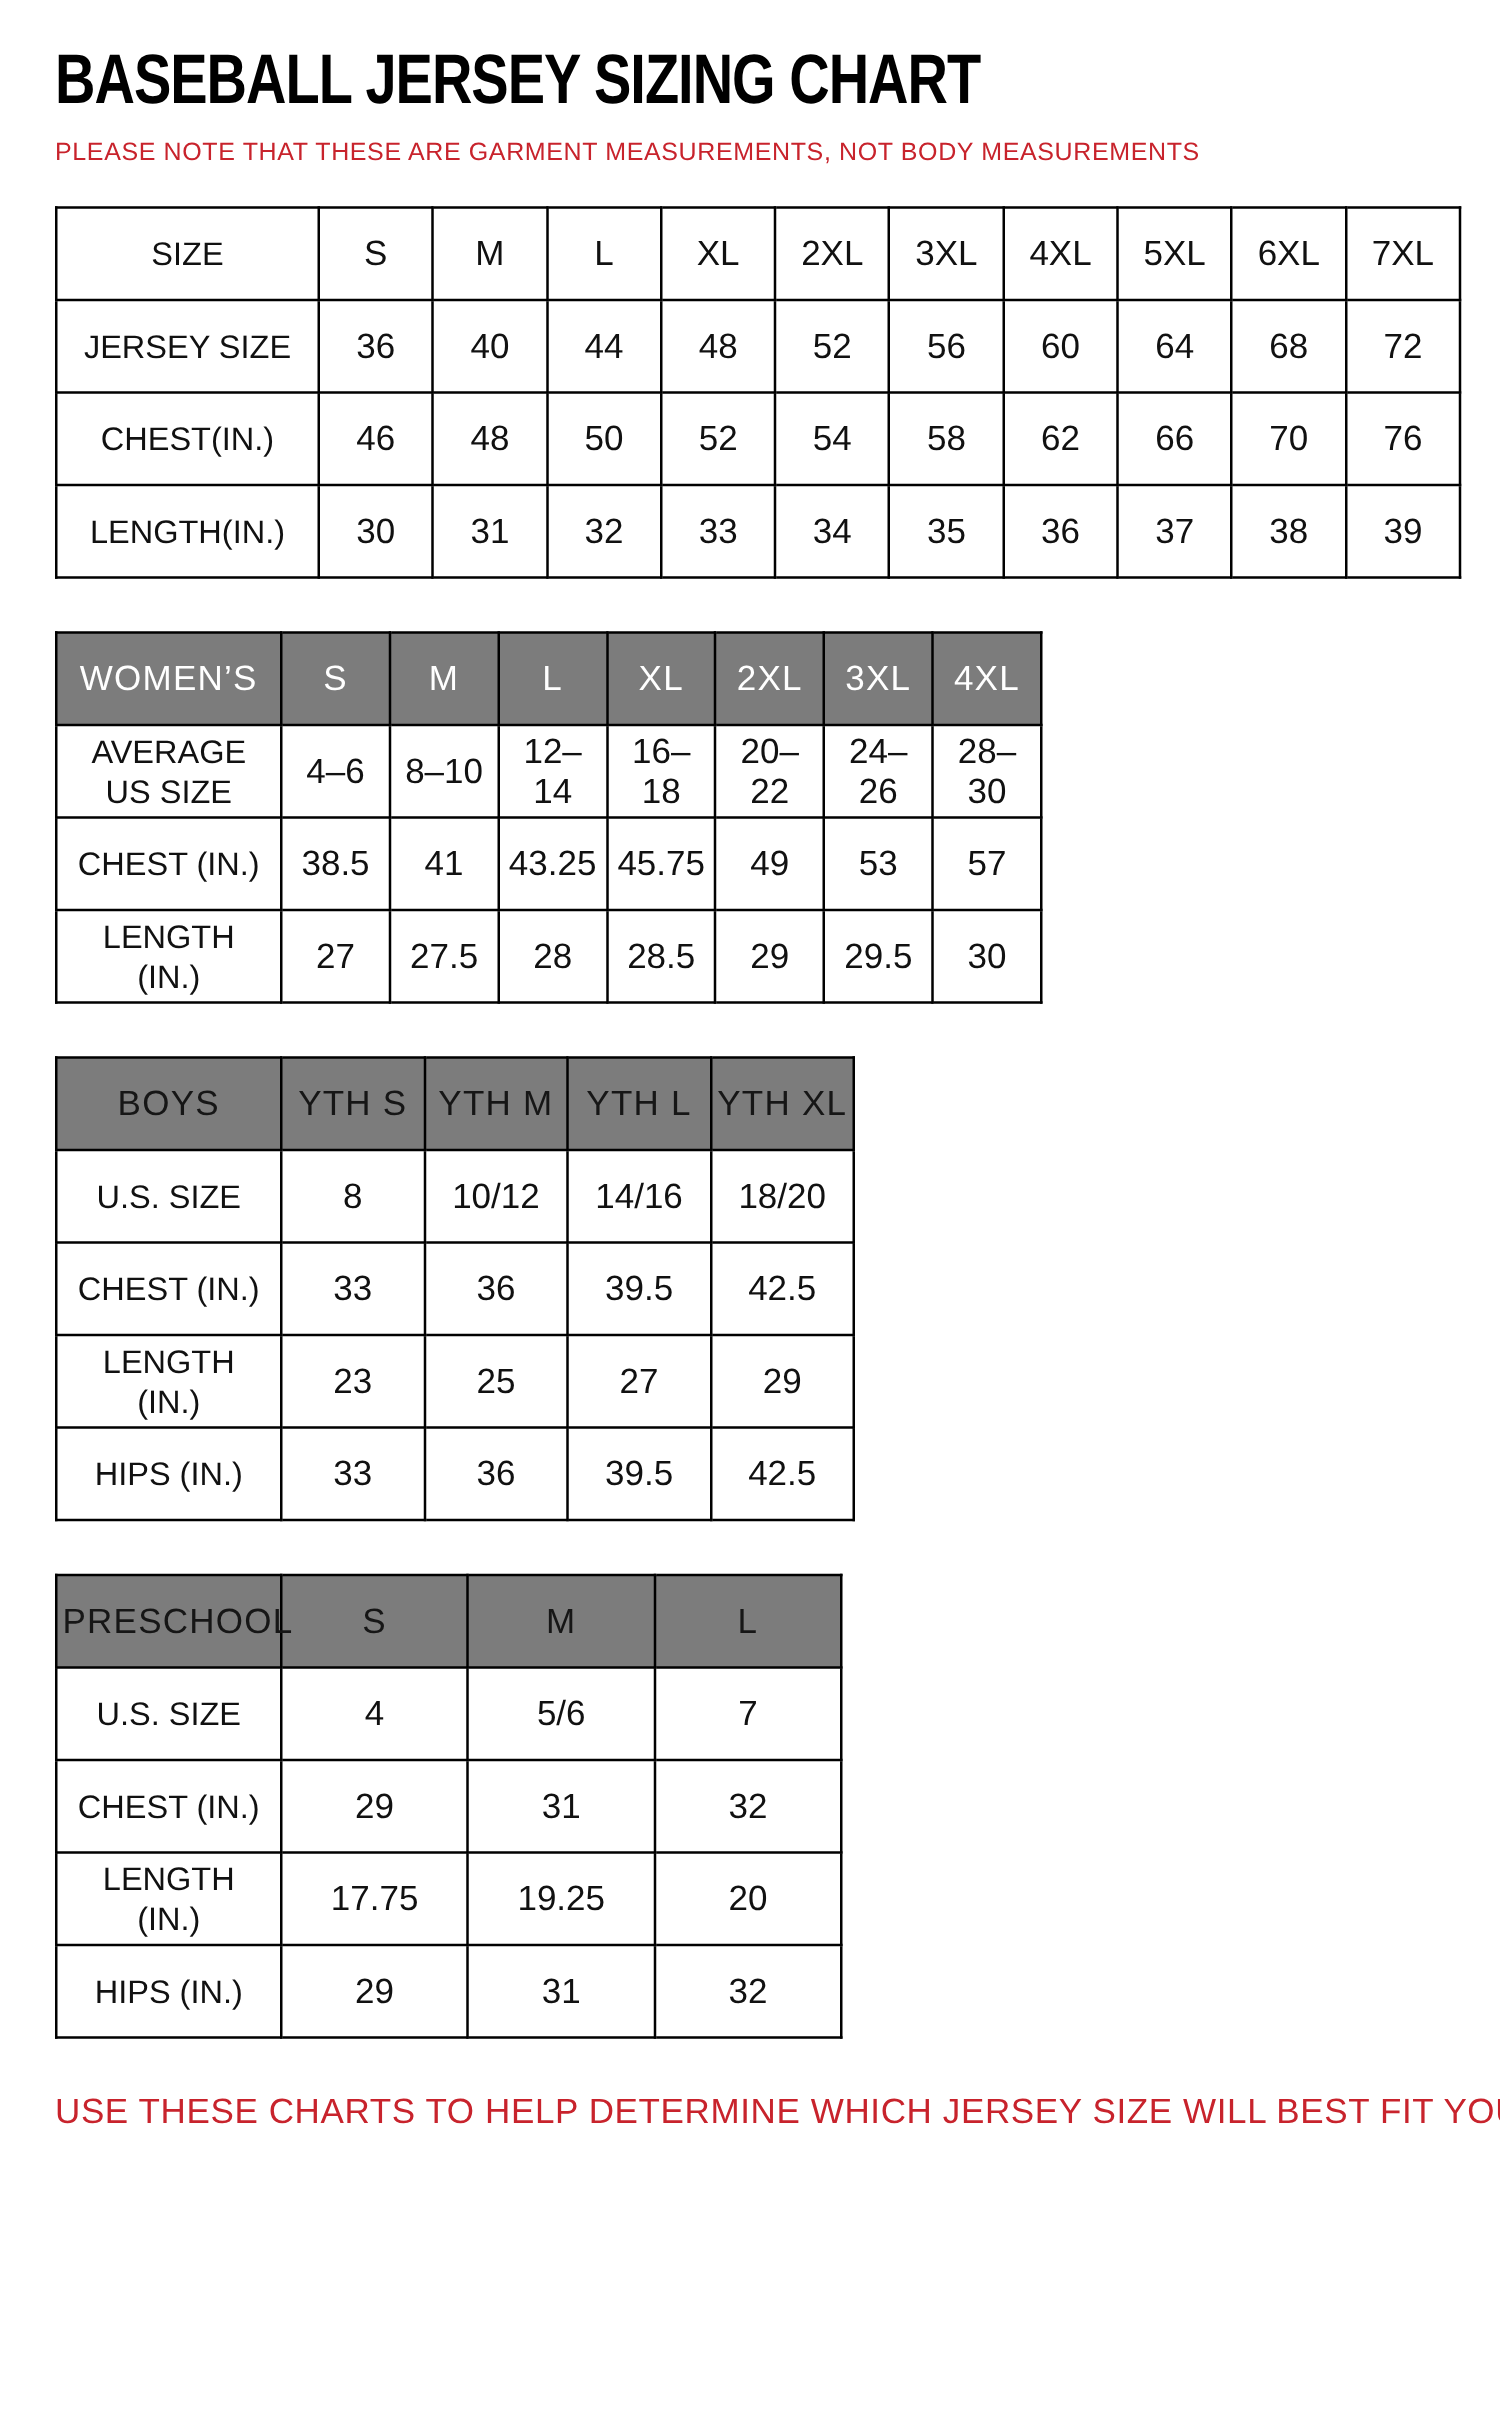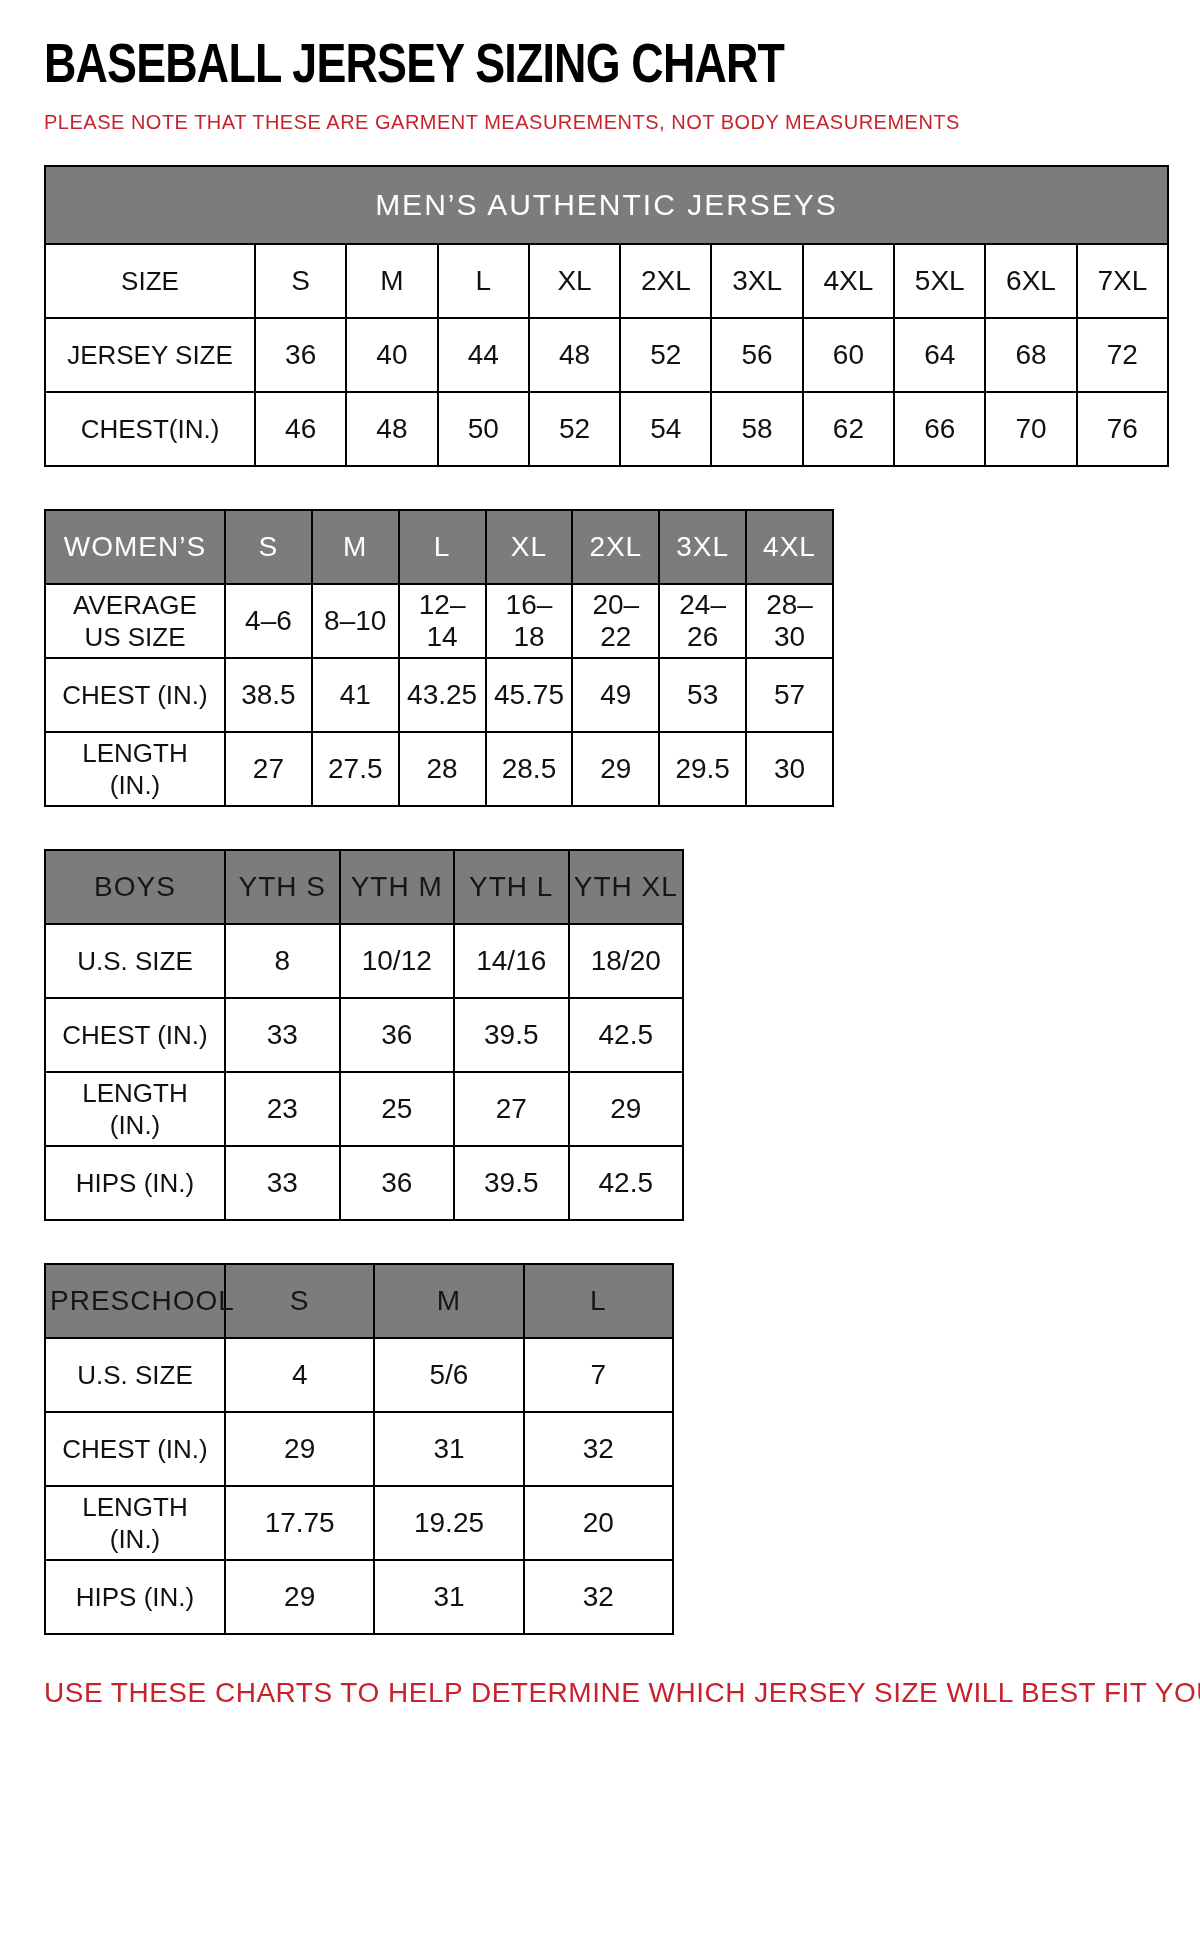--- a/index.html
+++ b/index.html
@@ -108,23 +108,20 @@
         <col>
         <col>
         <col>
         <col>
         <col>
         <col>
         <col>
       </colgroup>
       <tbody>
         <tr>
-          <td class="banner" colspan="11">MEN’S AUTHENTIC JERSEYS</td>
-        </tr>
-        <tr>
           <td class="row-label">SIZE</td>
           <td class="val">S</td>
           <td class="val">M</td>
           <td class="val">L</td>
           <td class="val">XL</td>
           <td class="val">2XL</td>
           <td class="val">3XL</td>
           <td class="val">4XL</td>
           <td class="val">5XL</td>
           <td class="val">6XL</td>
@@ -149,20 +146,33 @@
           <td class="val">48</td>
           <td class="val">50</td>
           <td class="val">52</td>
           <td class="val">54</td>
           <td class="val">58</td>
           <td class="val">62</td>
           <td class="val">66</td>
           <td class="val">70</td>
           <td class="val">76</td>
         </tr>
+        <tr>
+          <td class="row-label">LENGTH(IN.)</td>
+          <td class="val">30</td>
+          <td class="val">31</td>
+          <td class="val">32</td>
+          <td class="val">33</td>
+          <td class="val">34</td>
+          <td class="val">35</td>
+          <td class="val">36</td>
+          <td class="val">37</td>
+          <td class="val">38</td>
+          <td class="val">39</td>
+        </tr>
       </tbody>
     </table>
   <table class="size-table womens">
       <colgroup>
         <col class="label-col">
         <col>
         <col>
         <col>
         <col>
         <col>

